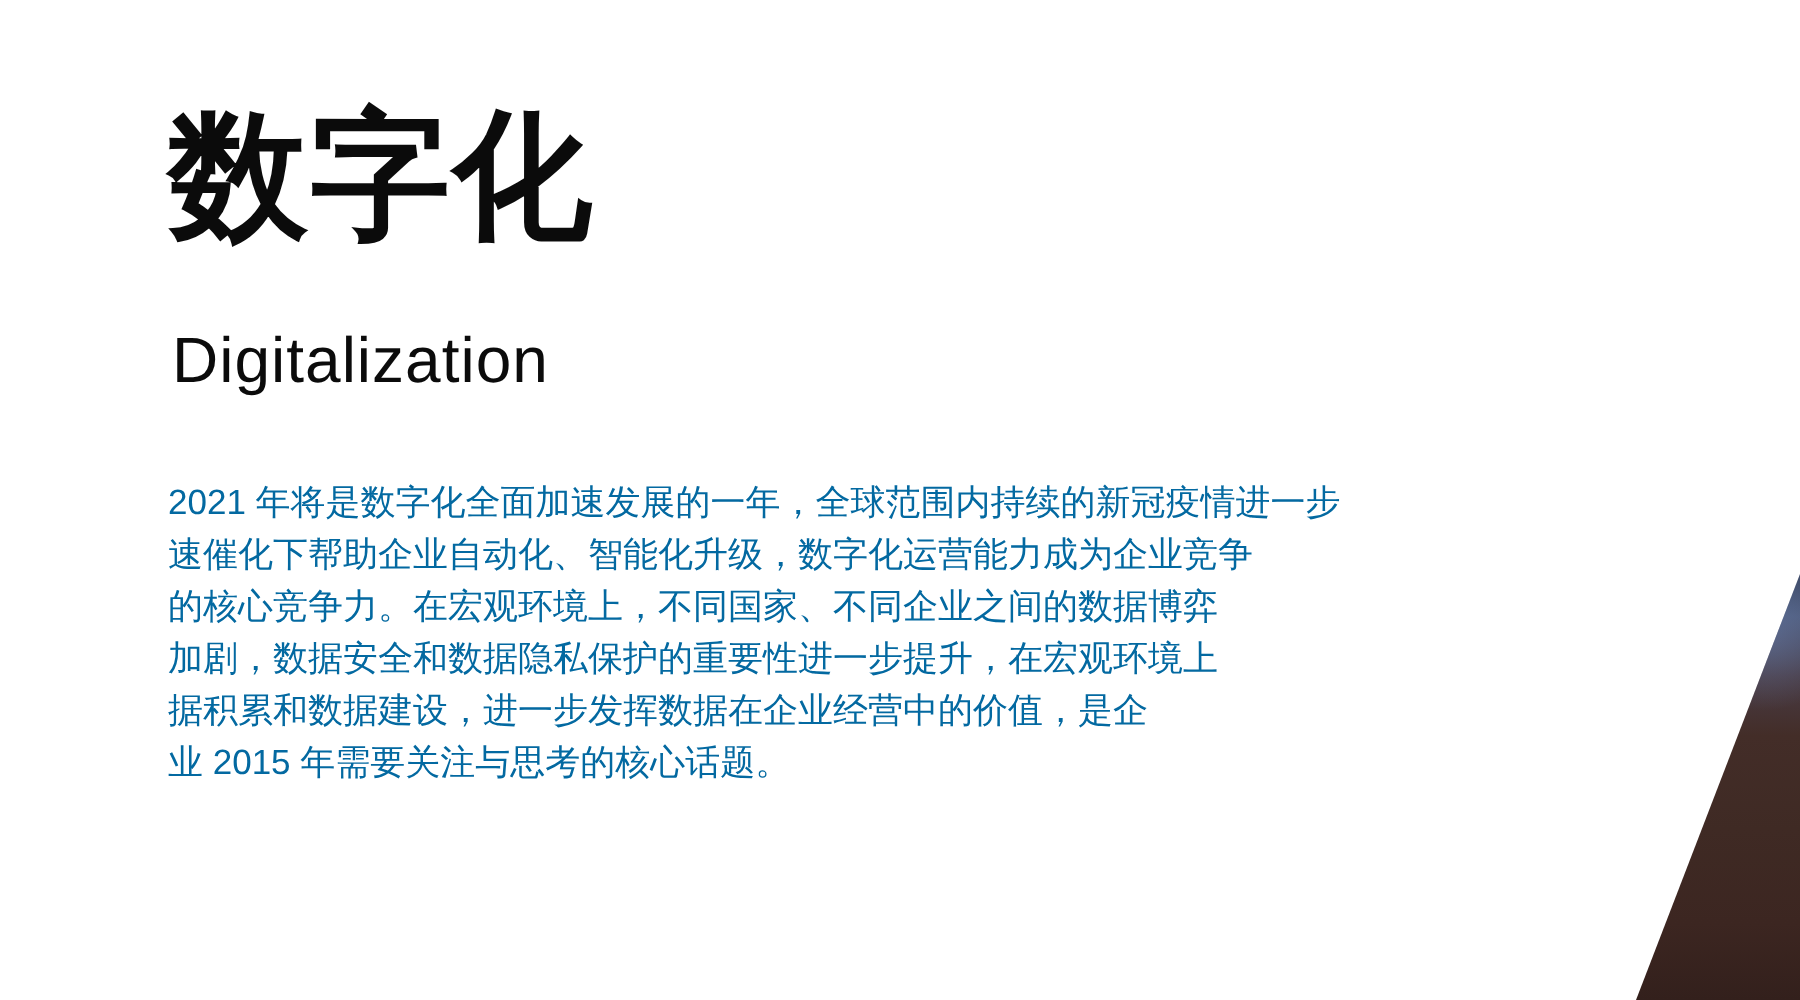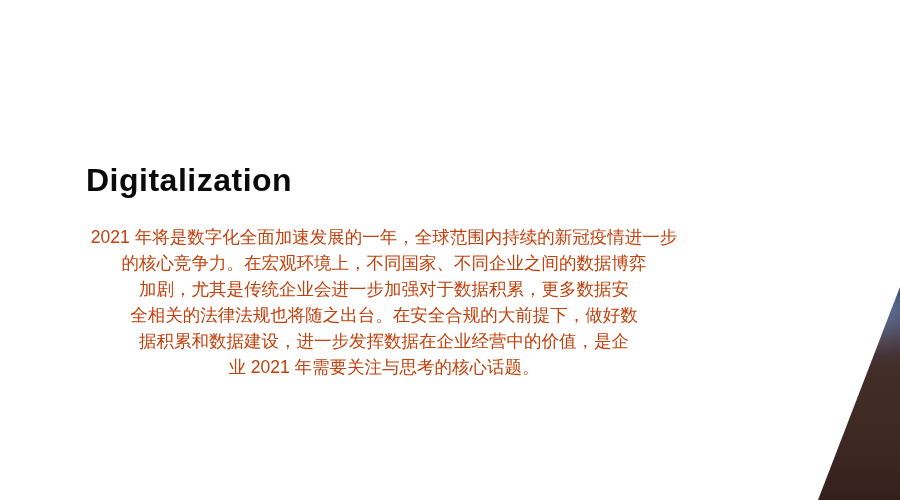--- a/index.html
+++ b/index.html
@@ -26,34 +26,33 @@
     color: #0b0b0b;
     letter-spacing: 1px;
   }
   .title-en {
     position: absolute;
     left: 86px;
     top: 163px;
     margin: 0;
     font-size: 32px;
     line-height: 1.1;
-    font-weight: 700;
+    font-weight: 400;
     color: #0b0b0b;
     letter-spacing: 0.5px;
   }
   .body-text {
     position: absolute;
     left: 84px;
-    top: 224px;
+    top: 238px;
     width: 600px;
     font-size: 17.5px;
     line-height: 26px;
-    color: #c2410c;
+    color: #0369a1;
     font-weight: 400;
-    text-align: center;
   }
   .body-text .line {
     white-space: nowrap;
   }
   
   .corner-wedge {
     position: absolute;
     right: 0;
     bottom: 0;
     width: 82px;
@@ -69,27 +68,28 @@
         #3f2a24 60%,
         #3c2621 82%,
         #33201c 100%);
   }
 </style>
 </head>
 <body>
 
 <div class="slide">
 
+  <h1 class="title-zh">数字化</h1>
 
   <h2 class="title-en">Digitalization</h2>
 
   <div class="body-text">
     <div class="line">2021 年将是数字化全面加速发展的一年，全球范围内持续的新冠疫情进一步</div>
+    <div class="line">速催化下帮助企业自动化、智能化升级，数字化运营能力成为企业竞争</div>
     <div class="line">的核心竞争力。在宏观环境上，不同国家、不同企业之间的数据博弈</div>
-    <div class="line">加剧，尤其是传统企业会进一步加强对于数据积累，更多数据安</div>
-    <div class="line">全相关的法律法规也将随之出台。在安全合规的大前提下，做好数</div>
+    <div class="line">加剧，数据安全和数据隐私保护的重要性进一步提升，在宏观环境上</div>
     <div class="line">据积累和数据建设，进一步发挥数据在企业经营中的价值，是企</div>
-    <div class="line">业 2021 年需要关注与思考的核心话题。</div>
+    <div class="line">业 2015 年需要关注与思考的核心话题。</div>
   </div>
 
   <div class="corner-wedge"></div>
 
 </div>
 
 </body></html>

